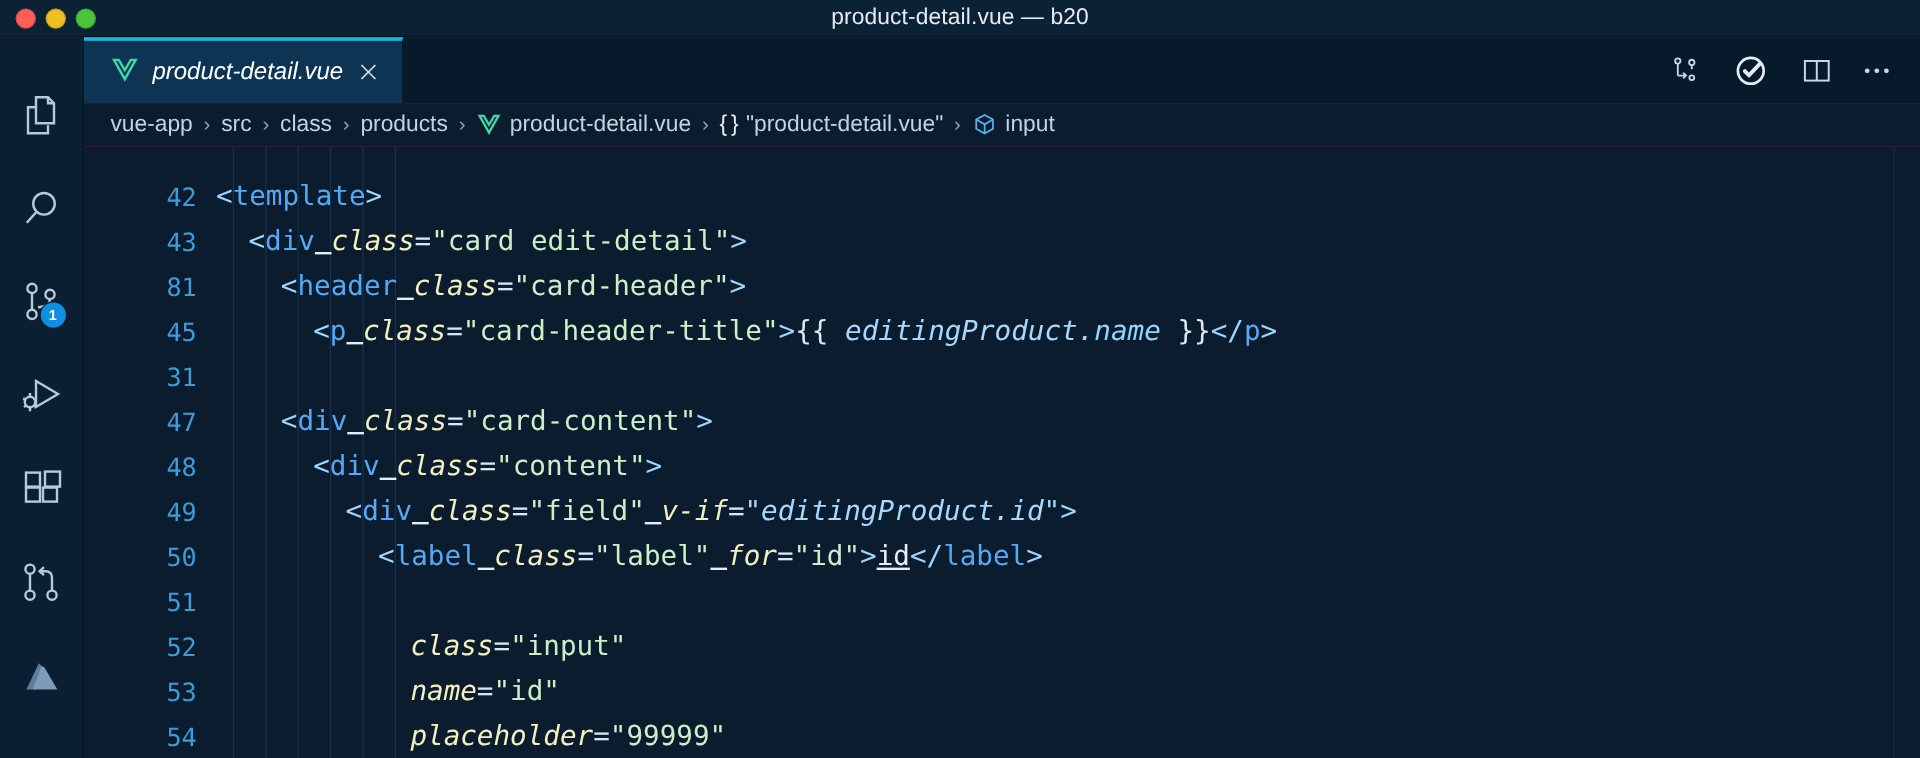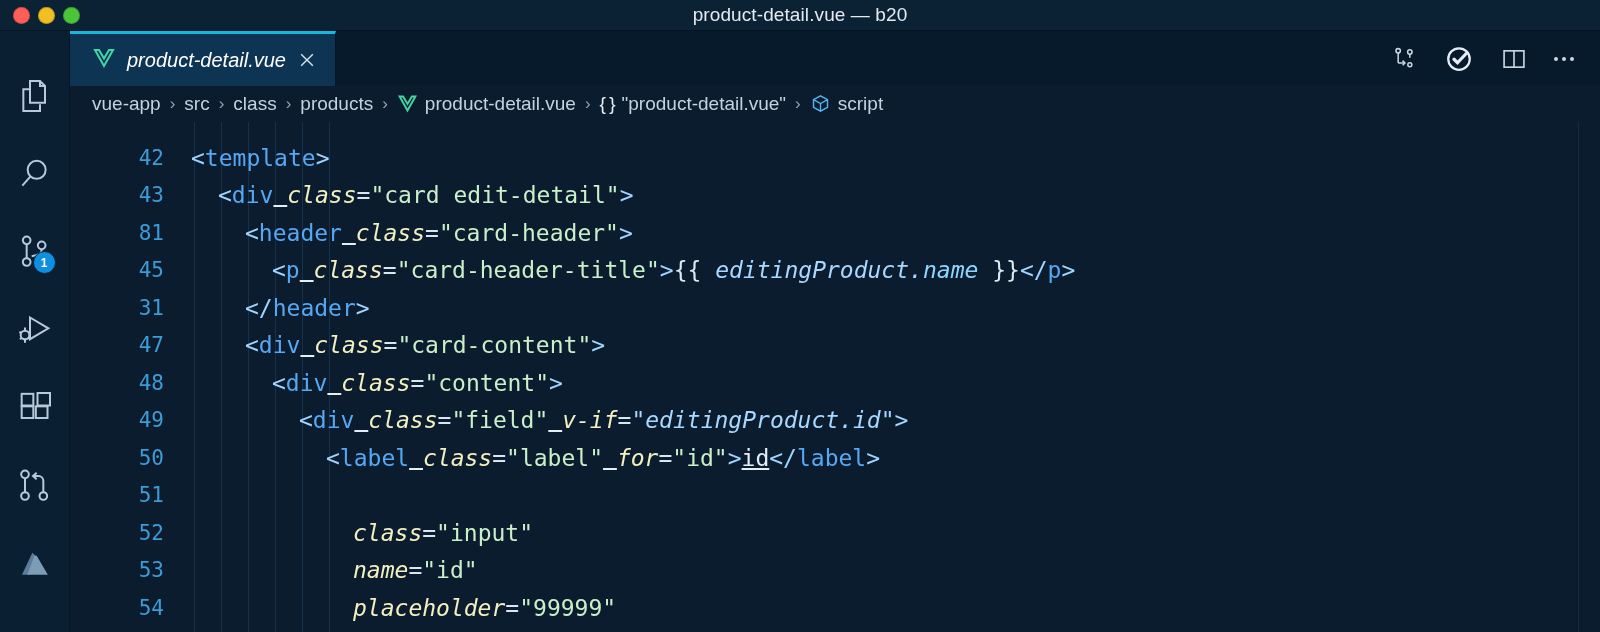--- a/index.html
+++ b/index.html
@@ -120,24 +120,23 @@
   .editor {
     flex: 1 1 auto;
     background: #0b1c2e;
     position: relative;
     overflow: hidden;
     font-family: "DejaVu Sans Mono", monospace;
   }
   .code-scroll { position: absolute; inset: 0; padding-top: 3px; }
   .line {
     height: 37.5px;
-    display: flex; align-items: center;
+    display: flex; align-items: flex-end;
     font-size: 23px;
     white-space: pre;
-    gap: 11px;
   }
   .ln {
     width: 110px; flex: 0 0 110px;
     text-align: right; padding-right: 16px;
     color: #3e9bd6; font-size: 21px;
   }
   .ltext { position: relative; flex: 1 1 auto; }
   .ghost-line { opacity: .13; }
 
   
@@ -332,40 +331,40 @@
         </span>
         <span class="crumb-sep">›</span>
         <span class="crumb">
           <span class="crumb-ico">
             <svg width="21" height="21" viewBox="0 0 24 24" fill="none" stroke="#57b6f0" stroke-width="1.6">
               <path d="M12 3.2 20 7.6v8.8L12 20.8 4 16.4V7.6z"></path>
               <path d="m4 7.6 8 4.4 8-4.4"></path>
                 <path d="M12 12v8.8"></path>
             </svg>
           </span>
-          <span>script</span>
+          <span>input</span>
         </span>
       </div>
 
       <div class="editor">
         <div class="guides">
           <div class="guide" style="left:14px"></div>
           <div class="guide" style="left:41px"></div>
           <div class="guide" style="left:68px"></div>
           <div class="guide" style="left:95px"></div>
           <div class="guide" style="left:122px"></div>
           <div class="guide" style="left:149px"></div>
         </div>
         <div class="code-scroll" id="code-scroll">
             <div class="line ghost-line" style="height: 14px;"><span class="ln"></span><span class="ltext pnk"></span></div>
             <div class="line"><span class="ln">42</span><span class="ltext" style="padding-left: 0px;"><span class="pnk">&lt;</span><span class="tag">template</span><span class="pnk">&gt;</span></span></div>
             <div class="line"><span class="ln">43</span><span class="ltext" style="padding-left: 27px;"><span class="pnk">&lt;</span><span class="tag">div</span><span class="txt"> </span><span class="attr">class</span><span class="eq">=</span><span class="str">"card edit-detail"</span><span class="pnk">&gt;</span></span></div>
             <div class="line"><span class="ln">81</span><span class="ltext" style="padding-left: 54px;"><span class="pnk">&lt;</span><span class="tag">header</span><span class="txt"> </span><span class="attr">class</span><span class="eq">=</span><span class="str">"card-header"</span><span class="pnk">&gt;</span></span></div>
             <div class="line"><span class="ln">45</span><span class="ltext" style="padding-left: 81px;"><span class="pnk">&lt;</span><span class="tag">p</span><span class="txt"> </span><span class="attr">class</span><span class="eq">=</span><span class="str">"card-header-title"</span><span class="pnk">&gt;</span><span class="mus">{{ </span><span class="expr">editingProduct</span><span class="expr">.</span><span class="exprv">name</span><span class="mus"> }}</span><span class="pnk">&lt;/</span><span class="tag">p</span><span class="pnk">&gt;</span></span></div>
-            <div class="line"><span class="ln">31</span><span class="ltext" style="padding-left: 54px;"><span class="pnk">&lt;/</span><span class="tag">header</span><span class="pnk">&gt;</span></span></div>
+            <div class="line"><span class="ln">31</span></div>
             <div class="line"><span class="ln">47</span><span class="ltext" style="padding-left: 54px;"><span class="pnk">&lt;</span><span class="tag">div</span><span class="txt"> </span><span class="attr">class</span><span class="eq">=</span><span class="str">"card-content"</span><span class="pnk">&gt;</span></span></div>
             <div class="line"><span class="ln">48</span><span class="ltext" style="padding-left: 81px;"><span class="pnk">&lt;</span><span class="tag">div</span><span class="txt"> </span><span class="attr">class</span><span class="eq">=</span><span class="str">"content"</span><span class="pnk">&gt;</span></span></div>
             <div class="line"><span class="ln">49</span><span class="ltext" style="padding-left: 108px;"><span class="pnk">&lt;</span><span class="tag">div</span><span class="txt"> </span><span class="attr">class</span><span class="eq">=</span><span class="str">"field"</span><span class="txt"> </span><span class="attr">v-if</span><span class="eq">=</span><span class="expr">"editingProduct.id"</span><span class="pnk">&gt;</span></span></div>
             <div class="line"><span class="ln">50</span><span class="ltext" style="padding-left: 135px;"><span class="pnk">&lt;</span><span class="tag">label</span><span class="txt"> </span><span class="attr">class</span><span class="eq">=</span><span class="str">"label"</span><span class="txt"> </span><span class="attr">for</span><span class="eq">=</span><span class="str">"id"</span><span class="pnk">&gt;</span><span class="txt">id</span><span class="pnk">&lt;/</span><span class="tag">label</span><span class="pnk">&gt;</span></span></div>
             <div class="line"><span class="ln">51</span></div>
             <div class="line"><span class="ln">52</span><span class="ltext" style="padding-left: 162px;"><span class="attr">class</span><span class="eq">=</span><span class="str">"input"</span></span></div>
             <div class="line"><span class="ln">53</span><span class="ltext" style="padding-left: 162px;"><span class="attr">name</span><span class="eq">=</span><span class="str">"id"</span></span></div>
             <div class="line"><span class="ln">54</span><span class="ltext" style="padding-left: 162px;"><span class="attr">placeholder</span><span class="eq">=</span><span class="str">"99999"</span></span></div>
           </div>
         <div class="right-rule"></div>

